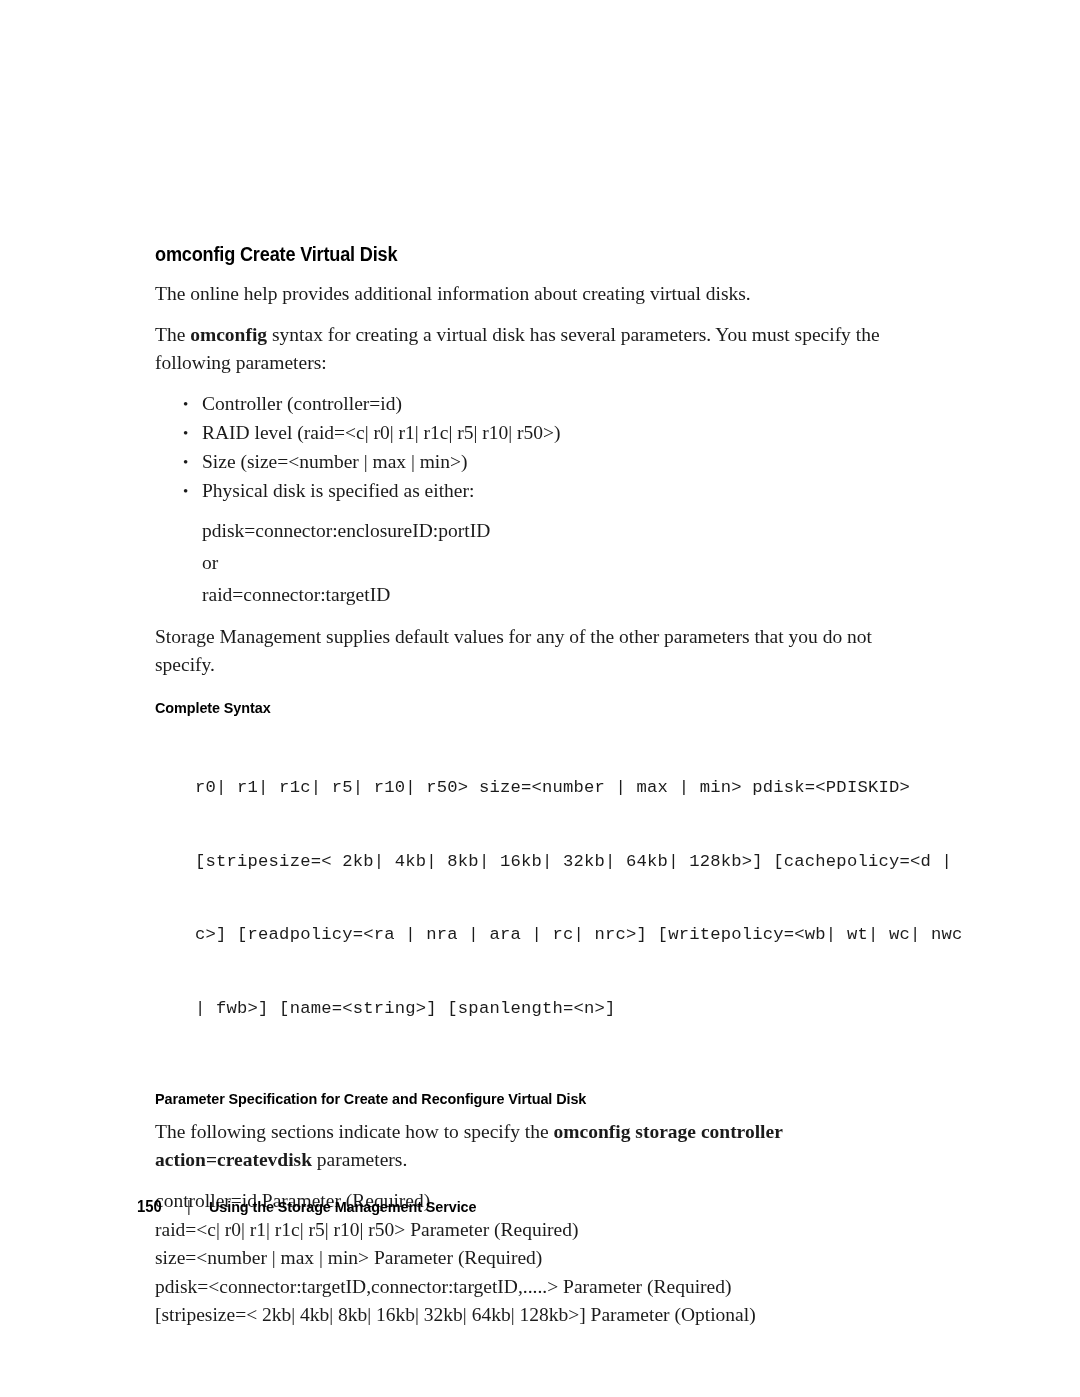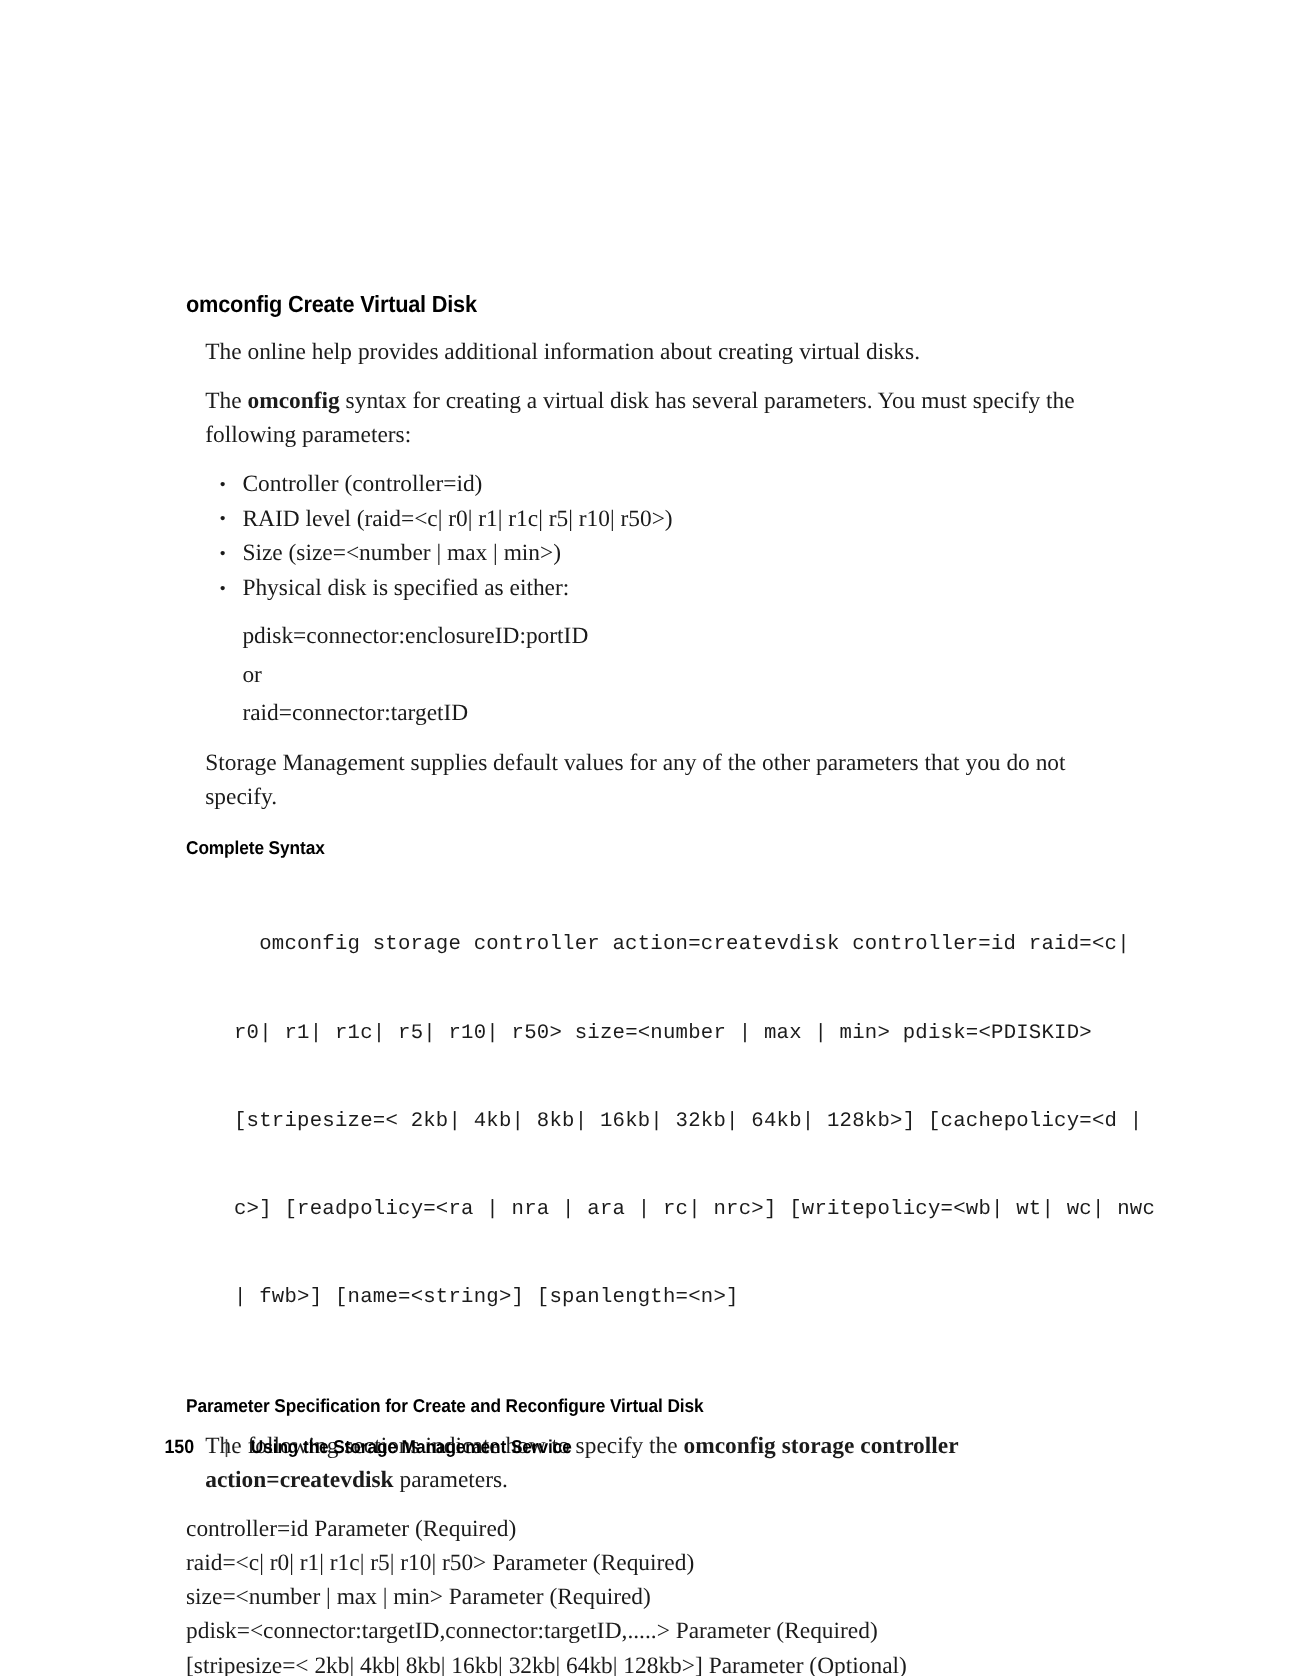--- a/index.html
+++ b/index.html
@@ -51,21 +51,21 @@
     color: #000000;
     margin: 20px 0 10px 0;
     transform: scaleX(0.93);
     transform-origin: left center;
   }
 
   
   .para {
     font-size: 19.5px;
     line-height: 28px;
-    margin: 0 0 13px 16px;
+    margin: 0 0 13px 0;
     color: #1b1b1b;
   }
   .para b { font-weight: bold; }
 
   
   .blist {
     list-style: none;
     margin: 2px 0 0 0;
     padding: 0;
   }
@@ -173,21 +173,20 @@
 
     <div class="sub-line">pdisk=connector:enclosureID:portID</div>
     <div class="sub-line gap">or</div>
     <div class="sub-line gap">raid=connector:targetID</div>
 
     <p class="para para-after-list">Storage Management supplies default values for any of the other parameters that you do not specify.</p>
 
     <h3 class="h-sub">Complete Syntax</h3>
 
     <div class="code">
-      <span class="ln first">omconfig storage controller action=createvdisk controller=id raid=&lt;c|</span>
       <span class="ln">r0| r1| r1c| r5| r10| r50&gt; size=&lt;number | max | min&gt; pdisk=&lt;PDISKID&gt;</span>
       <span class="ln">[stripesize=&lt; 2kb| 4kb| 8kb| 16kb| 32kb| 64kb| 128kb&gt;] [cachepolicy=&lt;d |</span>
       <span class="ln">c&gt;] [readpolicy=&lt;ra | nra | ara | rc| nrc&gt;] [writepolicy=&lt;wb| wt| wc| nwc</span>
       <span class="ln">| fwb&gt;] [name=&lt;string&gt;] [spanlength=&lt;n&gt;]</span>
     </div>
 
     <h3 class="h-sub">Parameter Specification for Create and Reconfigure Virtual Disk</h3>
 
     <p class="para"><span>The following sections indicate how to specify the </span><b>omconfig storage controller action=createvdisk</b><span> parameters.</span></p>
 

